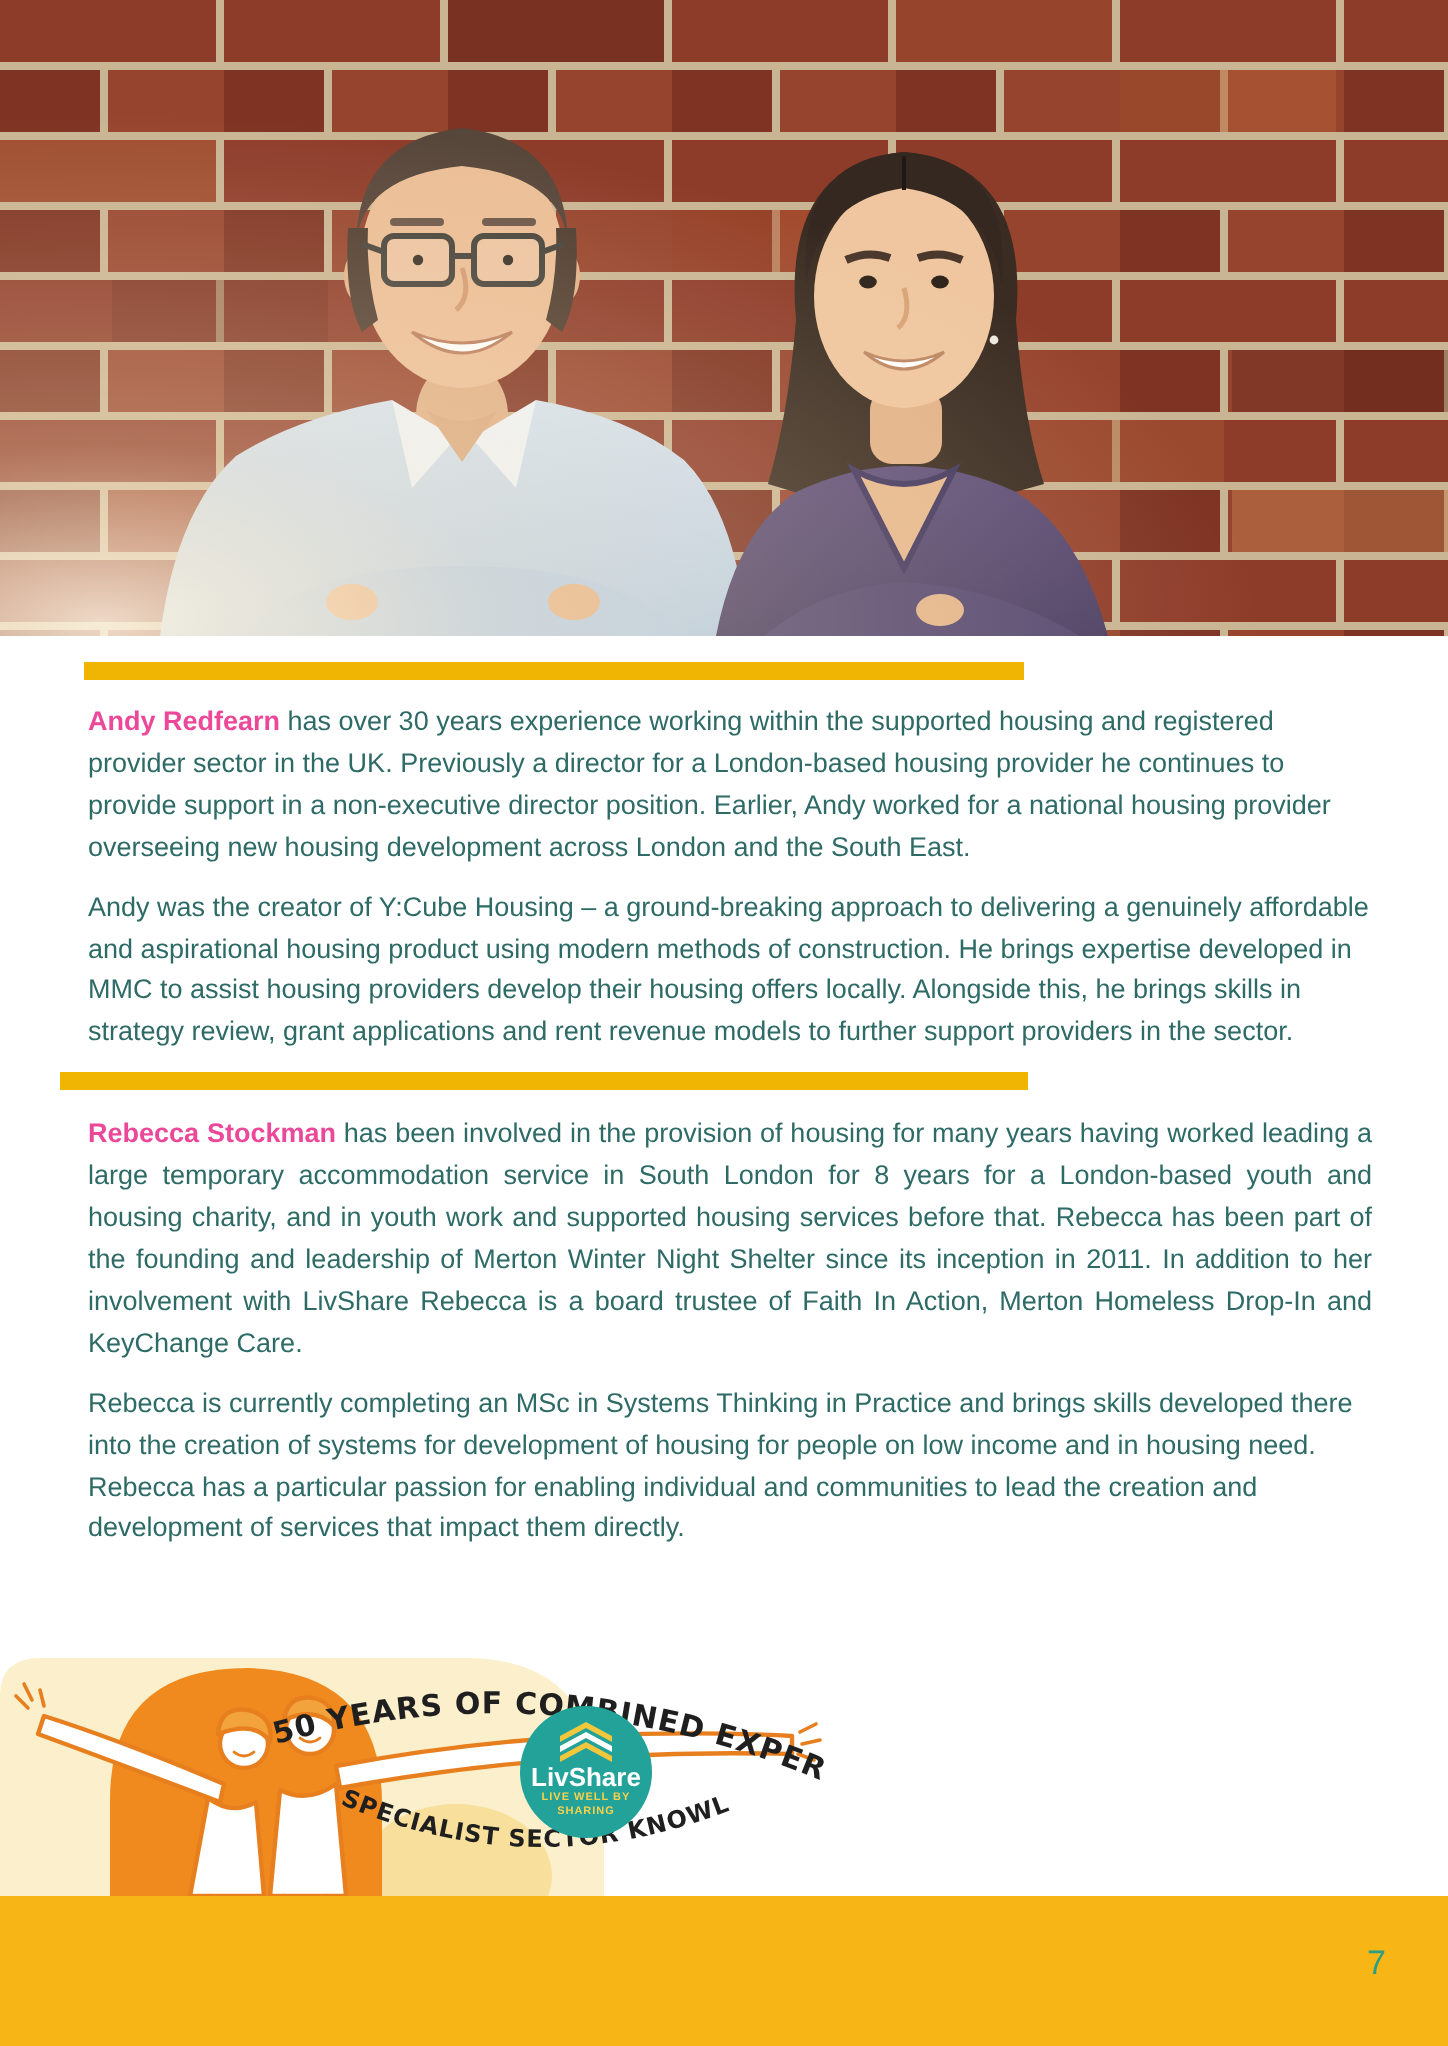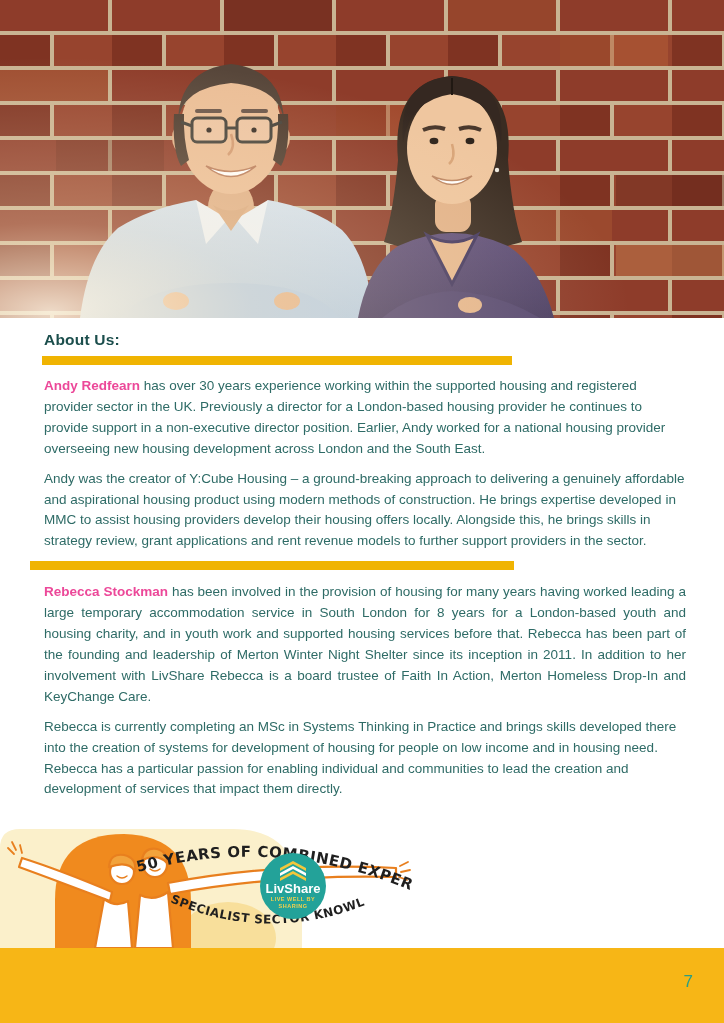--- a/index.html
+++ b/index.html
@@ -126,21 +126,20 @@
       <ellipse cx="470" cy="141" rx="4.4" ry="3.2" fill="#2E241C"></ellipse>
       <path d="M 452 144 Q 456 158 449 164" stroke="#D8A478" stroke-width="2.5" fill="none"></path>
       <path d="M 432 176 Q 452 193 472 176 Q 452 185 432 176 Z" fill="#FFFFFF" stroke="#BC8663" stroke-width="1.5"></path>
       <circle cx="497" cy="170" r="2.2" fill="#EDE9E1"></circle>
     </g>
 
     <rect x="0" y="0" width="724" height="318" fill="url(#glow)"></rect>
   </svg>
 
   <div class="content">
-    <h2 class="about">About Us:</h2>
     <div class="bar bar-1"></div>
 
     <p class="body"><b>Andy Redfearn</b><span> has over 30 years experience working within the supported housing and registered provider sector in the UK. Previously a director for a London-based housing provider he continues to provide support in a non-executive director position. Earlier, Andy worked for a national housing provider overseeing new housing development across London and the South East.</span></p>
 
     <p class="body"><b></b><span>Andy was the creator of Y:Cube Housing – a ground-breaking approach to delivering a genuinely affordable and aspirational housing product using modern methods of construction.  He brings expertise developed in MMC to assist housing providers develop their housing offers locally. Alongside this, he brings skills in strategy review, grant applications and rent revenue models to further support providers in the sector.</span></p>
 
     <div class="bar bar-2"></div>
 
     <p class="body justify"><b>Rebecca Stockman</b><span> has been involved in the provision of housing for many years having worked leading a large temporary accommodation service in South London for 8 years for a London-based youth and housing charity, and in youth work and supported housing services before that. Rebecca has been part of the founding and leadership of Merton Winter Night Shelter since its inception in 2011. In addition to her involvement with LivShare Rebecca is a board trustee of Faith In Action, Merton Homeless Drop-In and KeyChange Care.</span></p>
 

